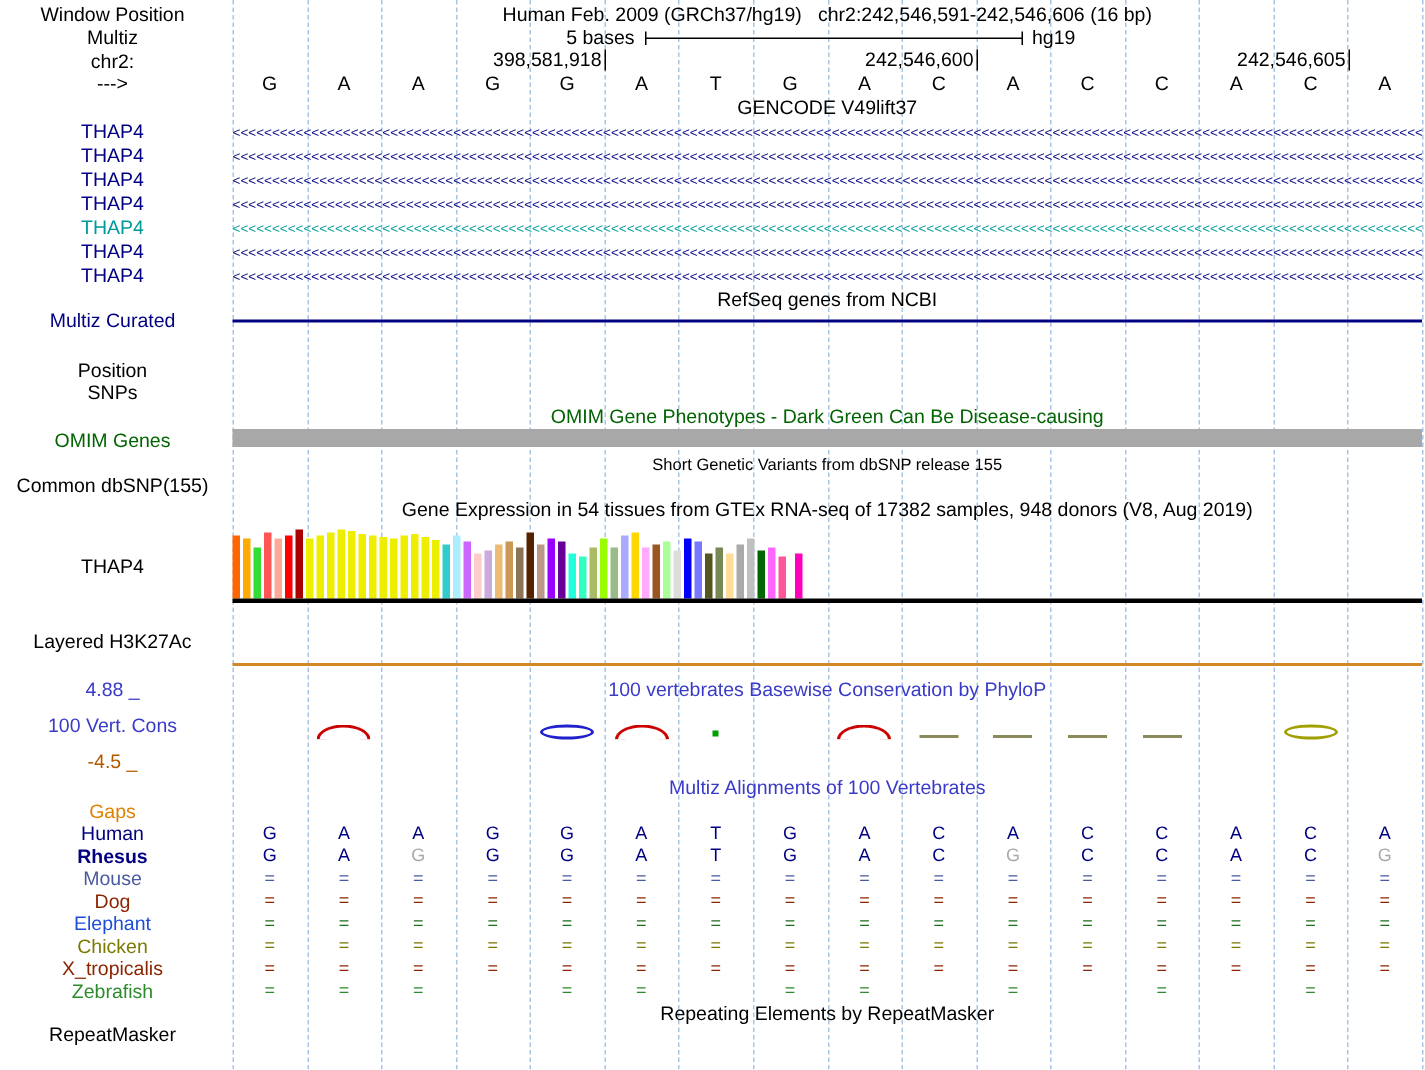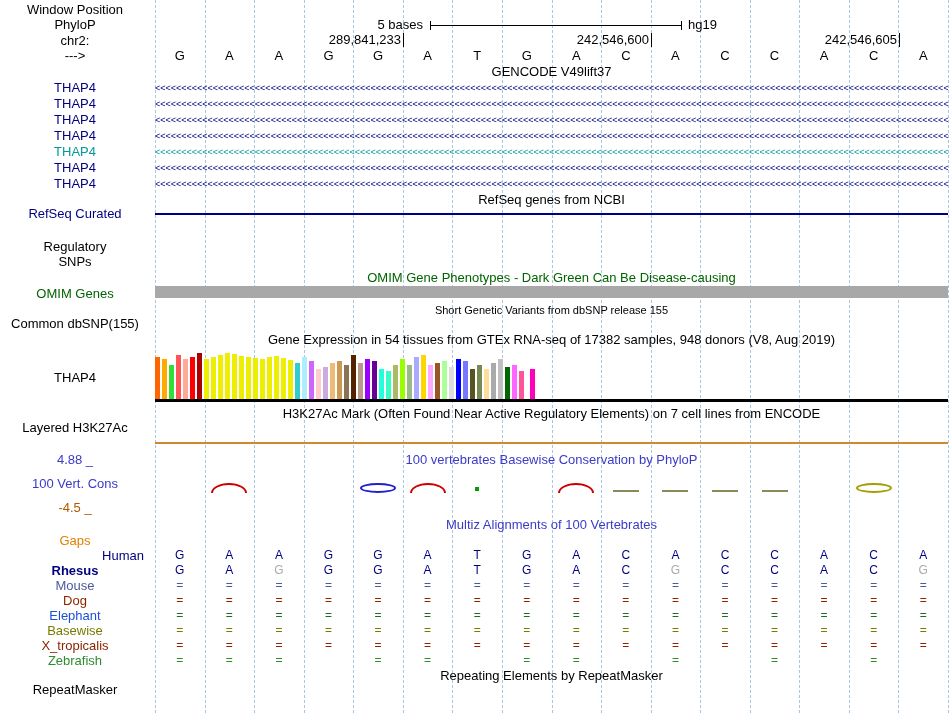--- a/index.html
+++ b/index.html
@@ -57,32 +57,33 @@
       <div class="gridline" style="left: 650.63px;"></div>
       <div class="gridline" style="left: 700.19px;"></div>
       <div class="gridline" style="left: 749.75px;"></div>
       <div class="gridline" style="left: 799.31px;"></div>
       <div class="gridline" style="left: 848.88px;"></div>
       <div class="gridline" style="left: 898.44px;"></div>
       <div class="gridline" style="left: 948px;"></div>
     </div>
 
   <div class="llabel" style="top:2px">Window Position</div>
-
-  <div class="llabel" style="top:17px">PhyloP</div>
+  <div class="ctitle" style="top:2px">Human Feb. 2009 (GRCh37/hg19)   chr2:242,546,591-242,546,606 (16 bp)</div>
+
+  <div class="llabel" style="top:17px">Multiz</div>
   <div class="scale-text">5 bases</div>
   <div class="scale-bar">
     <div class="tl"></div>
     <div class="hline"></div>
     <div class="tr"></div>
   </div>
   <div class="assembly">hg19</div>
 
   <div class="llabel" style="top:33px">chr2:</div>
-  <div class="coord" style="left:292px">289,841,233</div>
+  <div class="coord" style="left:292px">398,581,918</div>
   <div class="coord" style="left:540px">242,546,600</div>
   <div class="coord" style="left:788px">242,546,605</div>
 
   <div class="llabel" style="top:48px">---&gt;</div>
   <div id="seq-row">
       <div class="cell">G</div>
       <div class="cell">A</div>
       <div class="cell">A</div>
       <div class="cell">G</div>
       <div class="cell">G</div>
@@ -111,24 +112,24 @@
       <div class="gene-arrows" style="top: 128px; color: rgb(0, 0, 128);">&lt;&lt;&lt;&lt;&lt;&lt;&lt;&lt;&lt;&lt;&lt;&lt;&lt;&lt;&lt;&lt;&lt;&lt;&lt;&lt;&lt;&lt;&lt;&lt;&lt;&lt;&lt;&lt;&lt;&lt;&lt;&lt;&lt;&lt;&lt;&lt;&lt;&lt;&lt;&lt;&lt;&lt;&lt;&lt;&lt;&lt;&lt;&lt;&lt;&lt;&lt;&lt;&lt;&lt;&lt;&lt;&lt;&lt;&lt;&lt;&lt;&lt;&lt;&lt;&lt;&lt;&lt;&lt;&lt;&lt;&lt;&lt;&lt;&lt;&lt;&lt;&lt;&lt;&lt;&lt;&lt;&lt;&lt;&lt;&lt;&lt;&lt;&lt;&lt;&lt;&lt;&lt;&lt;&lt;&lt;&lt;&lt;&lt;&lt;&lt;&lt;&lt;&lt;&lt;&lt;&lt;&lt;&lt;&lt;&lt;&lt;&lt;&lt;&lt;&lt;&lt;&lt;&lt;&lt;&lt;&lt;&lt;&lt;&lt;&lt;&lt;&lt;&lt;&lt;&lt;&lt;&lt;&lt;&lt;&lt;&lt;&lt;&lt;&lt;&lt;&lt;&lt;&lt;&lt;&lt;&lt;&lt;&lt;&lt;&lt;&lt;&lt;&lt;&lt;&lt;&lt;&lt;&lt;&lt;&lt;&lt;&lt;&lt;&lt;&lt;&lt;&lt;&lt;&lt;&lt;</div>
       <div class="llabel" style="top: 144px; color: rgb(0, 154, 154);">THAP4</div>
       <div class="gene-arrows" style="top: 144px; color: rgb(0, 154, 154);">&lt;&lt;&lt;&lt;&lt;&lt;&lt;&lt;&lt;&lt;&lt;&lt;&lt;&lt;&lt;&lt;&lt;&lt;&lt;&lt;&lt;&lt;&lt;&lt;&lt;&lt;&lt;&lt;&lt;&lt;&lt;&lt;&lt;&lt;&lt;&lt;&lt;&lt;&lt;&lt;&lt;&lt;&lt;&lt;&lt;&lt;&lt;&lt;&lt;&lt;&lt;&lt;&lt;&lt;&lt;&lt;&lt;&lt;&lt;&lt;&lt;&lt;&lt;&lt;&lt;&lt;&lt;&lt;&lt;&lt;&lt;&lt;&lt;&lt;&lt;&lt;&lt;&lt;&lt;&lt;&lt;&lt;&lt;&lt;&lt;&lt;&lt;&lt;&lt;&lt;&lt;&lt;&lt;&lt;&lt;&lt;&lt;&lt;&lt;&lt;&lt;&lt;&lt;&lt;&lt;&lt;&lt;&lt;&lt;&lt;&lt;&lt;&lt;&lt;&lt;&lt;&lt;&lt;&lt;&lt;&lt;&lt;&lt;&lt;&lt;&lt;&lt;&lt;&lt;&lt;&lt;&lt;&lt;&lt;&lt;&lt;&lt;&lt;&lt;&lt;&lt;&lt;&lt;&lt;&lt;&lt;&lt;&lt;&lt;&lt;&lt;&lt;&lt;&lt;&lt;&lt;&lt;&lt;&lt;&lt;&lt;&lt;&lt;&lt;&lt;&lt;&lt;&lt;&lt;&lt;</div>
       <div class="llabel" style="top: 160px; color: rgb(0, 0, 128);">THAP4</div>
       <div class="gene-arrows" style="top: 160px; color: rgb(0, 0, 128);">&lt;&lt;&lt;&lt;&lt;&lt;&lt;&lt;&lt;&lt;&lt;&lt;&lt;&lt;&lt;&lt;&lt;&lt;&lt;&lt;&lt;&lt;&lt;&lt;&lt;&lt;&lt;&lt;&lt;&lt;&lt;&lt;&lt;&lt;&lt;&lt;&lt;&lt;&lt;&lt;&lt;&lt;&lt;&lt;&lt;&lt;&lt;&lt;&lt;&lt;&lt;&lt;&lt;&lt;&lt;&lt;&lt;&lt;&lt;&lt;&lt;&lt;&lt;&lt;&lt;&lt;&lt;&lt;&lt;&lt;&lt;&lt;&lt;&lt;&lt;&lt;&lt;&lt;&lt;&lt;&lt;&lt;&lt;&lt;&lt;&lt;&lt;&lt;&lt;&lt;&lt;&lt;&lt;&lt;&lt;&lt;&lt;&lt;&lt;&lt;&lt;&lt;&lt;&lt;&lt;&lt;&lt;&lt;&lt;&lt;&lt;&lt;&lt;&lt;&lt;&lt;&lt;&lt;&lt;&lt;&lt;&lt;&lt;&lt;&lt;&lt;&lt;&lt;&lt;&lt;&lt;&lt;&lt;&lt;&lt;&lt;&lt;&lt;&lt;&lt;&lt;&lt;&lt;&lt;&lt;&lt;&lt;&lt;&lt;&lt;&lt;&lt;&lt;&lt;&lt;&lt;&lt;&lt;&lt;&lt;&lt;&lt;&lt;&lt;&lt;&lt;&lt;&lt;&lt;&lt;</div>
       <div class="llabel" style="top: 176px; color: rgb(0, 0, 128);">THAP4</div>
       <div class="gene-arrows" style="top: 176px; color: rgb(0, 0, 128);">&lt;&lt;&lt;&lt;&lt;&lt;&lt;&lt;&lt;&lt;&lt;&lt;&lt;&lt;&lt;&lt;&lt;&lt;&lt;&lt;&lt;&lt;&lt;&lt;&lt;&lt;&lt;&lt;&lt;&lt;&lt;&lt;&lt;&lt;&lt;&lt;&lt;&lt;&lt;&lt;&lt;&lt;&lt;&lt;&lt;&lt;&lt;&lt;&lt;&lt;&lt;&lt;&lt;&lt;&lt;&lt;&lt;&lt;&lt;&lt;&lt;&lt;&lt;&lt;&lt;&lt;&lt;&lt;&lt;&lt;&lt;&lt;&lt;&lt;&lt;&lt;&lt;&lt;&lt;&lt;&lt;&lt;&lt;&lt;&lt;&lt;&lt;&lt;&lt;&lt;&lt;&lt;&lt;&lt;&lt;&lt;&lt;&lt;&lt;&lt;&lt;&lt;&lt;&lt;&lt;&lt;&lt;&lt;&lt;&lt;&lt;&lt;&lt;&lt;&lt;&lt;&lt;&lt;&lt;&lt;&lt;&lt;&lt;&lt;&lt;&lt;&lt;&lt;&lt;&lt;&lt;&lt;&lt;&lt;&lt;&lt;&lt;&lt;&lt;&lt;&lt;&lt;&lt;&lt;&lt;&lt;&lt;&lt;&lt;&lt;&lt;&lt;&lt;&lt;&lt;&lt;&lt;&lt;&lt;&lt;&lt;&lt;&lt;&lt;&lt;&lt;&lt;&lt;&lt;&lt;</div>
     </div>
 
   <div class="ctitle" style="top:192px">RefSeq genes from NCBI</div>
-  <div class="llabel navy" style="top:206px">RefSeq Curated</div>
+  <div class="llabel navy" style="top:206px">Multiz Curated</div>
   <div class="refseq-line"></div>
 
-  <div class="llabel" style="top:239px">Regulatory</div>
+  <div class="llabel" style="top:239px">Position</div>
   <div class="llabel" style="top:254px">SNPs</div>
 
   <div class="ctitle green" style="top:270px">OMIM Gene Phenotypes - Dark Green Can Be Disease-causing</div>
   <div class="llabel green" style="top:286px">OMIM Genes</div>
   <div class="omim-bar"></div>
 
   <div class="ctitle small" style="top:303px">Short Genetic Variants from dbSNP release 155</div>
   <div class="llabel" style="top:316px">Common dbSNP(155)</div>
 
   <div class="ctitle" style="top:332px">Gene Expression in 54 tissues from GTEx RNA-seq of 17382 samples, 948 donors (V8, Aug 2019)</div>
@@ -184,21 +185,20 @@
       <div class="gtex-bar" style="height: 30px; background: rgb(255, 221, 153);"></div>
       <div class="gtex-bar" style="height: 36px; background: rgb(170, 170, 170);"></div>
       <div class="gtex-bar" style="height: 40px; background: rgb(192, 192, 192);"></div>
       <div class="gtex-bar" style="height: 32px; background: rgb(0, 102, 0);"></div>
       <div class="gtex-bar" style="height: 34px; background: rgb(255, 102, 255);"></div>
       <div class="gtex-bar" style="height: 28px; background: rgb(255, 85, 153);"></div>
       <div class="gtex-bar" style="height: 30px; background: rgb(255, 0, 187); margin-left: 4px;"></div>
     </div>
   <div class="gtex-baseline"></div>
 
-  <div class="ctitle" style="top:406px">H3K27Ac Mark (Often Found Near Active Regulatory Elements) on 7 cell lines from ENCODE</div>
   <div class="llabel" style="top:420px">Layered H3K27Ac</div>
   <div class="h3k-line"></div>
 
   <div class="ctitle blue" style="top:452px">100 vertebrates Basewise Conservation by PhyloP</div>
   <div class="llabel blue" style="top:452px">4.88 _</div>
   <div class="llabel blue" style="top:476px">100 Vert. Cons</div>
   <div class="llabel amber" style="top:500px">-4.5 _</div>
   <div id="cons-shapes">
       <div class="shape-arc" style="left: 56.3px; width: 36px; border-color: rgb(204, 0, 0);"></div>
       <div class="shape-lens" style="left: 205px; width: 36px; border-color: rgb(32, 32, 204);"></div>
@@ -226,21 +226,21 @@
         <div class="cell"></div>
         <div class="cell"></div>
         <div class="cell"></div>
         <div class="cell"></div>
         <div class="cell"></div>
         <div class="cell"></div>
         <div class="cell"></div>
         <div class="cell"></div>
         <div class="cell"></div>
       </div>
-      <div class="llabel" style="top: 548px; color: rgb(0, 0, 128); margin-left: 48px;">Human</div>
+      <div class="llabel" style="top: 548px; color: rgb(0, 0, 128);">Human</div>
       <div class="align-row" style="top: 548px; color: rgb(0, 0, 128);">
         <div class="cell">G</div>
         <div class="cell">A</div>
         <div class="cell">A</div>
         <div class="cell">G</div>
         <div class="cell">G</div>
         <div class="cell">A</div>
         <div class="cell">T</div>
         <div class="cell">G</div>
         <div class="cell">A</div>
@@ -321,21 +321,21 @@
         <div class="cell">=</div>
         <div class="cell">=</div>
         <div class="cell">=</div>
         <div class="cell">=</div>
         <div class="cell">=</div>
         <div class="cell">=</div>
         <div class="cell">=</div>
         <div class="cell">=</div>
         <div class="cell">=</div>
       </div>
-      <div class="llabel" style="top: 623px; color: rgb(122, 122, 0);">Basewise</div>
+      <div class="llabel" style="top: 623px; color: rgb(122, 122, 0);">Chicken</div>
       <div class="align-row" style="top: 623px; color: rgb(122, 122, 0);">
         <div class="cell">=</div>
         <div class="cell">=</div>
         <div class="cell">=</div>
         <div class="cell">=</div>
         <div class="cell">=</div>
         <div class="cell">=</div>
         <div class="cell">=</div>
         <div class="cell">=</div>
         <div class="cell">=</div>

